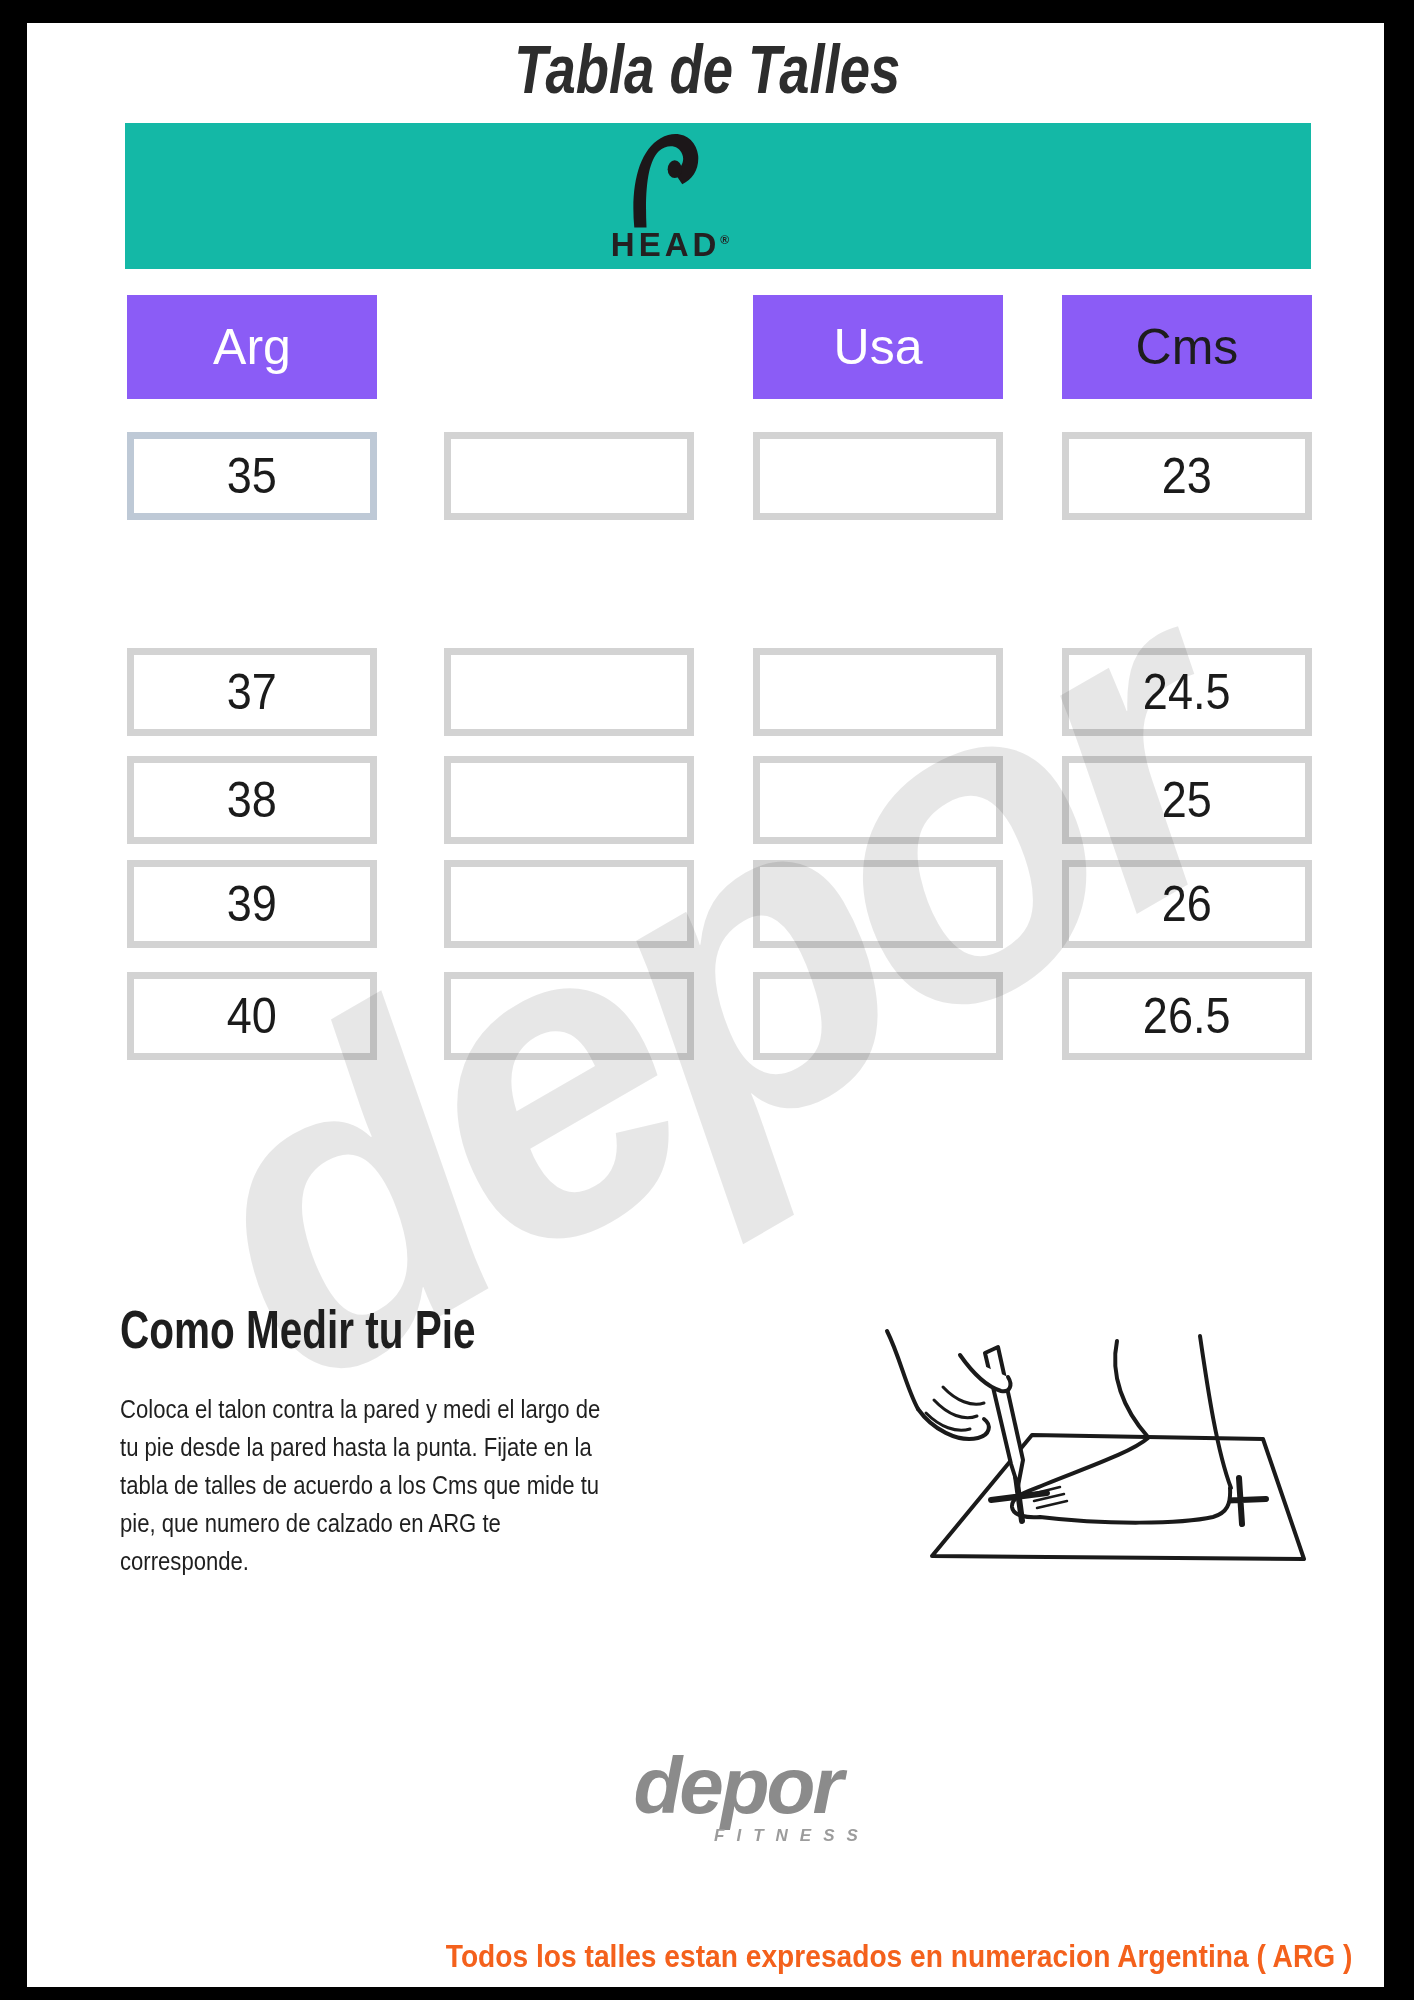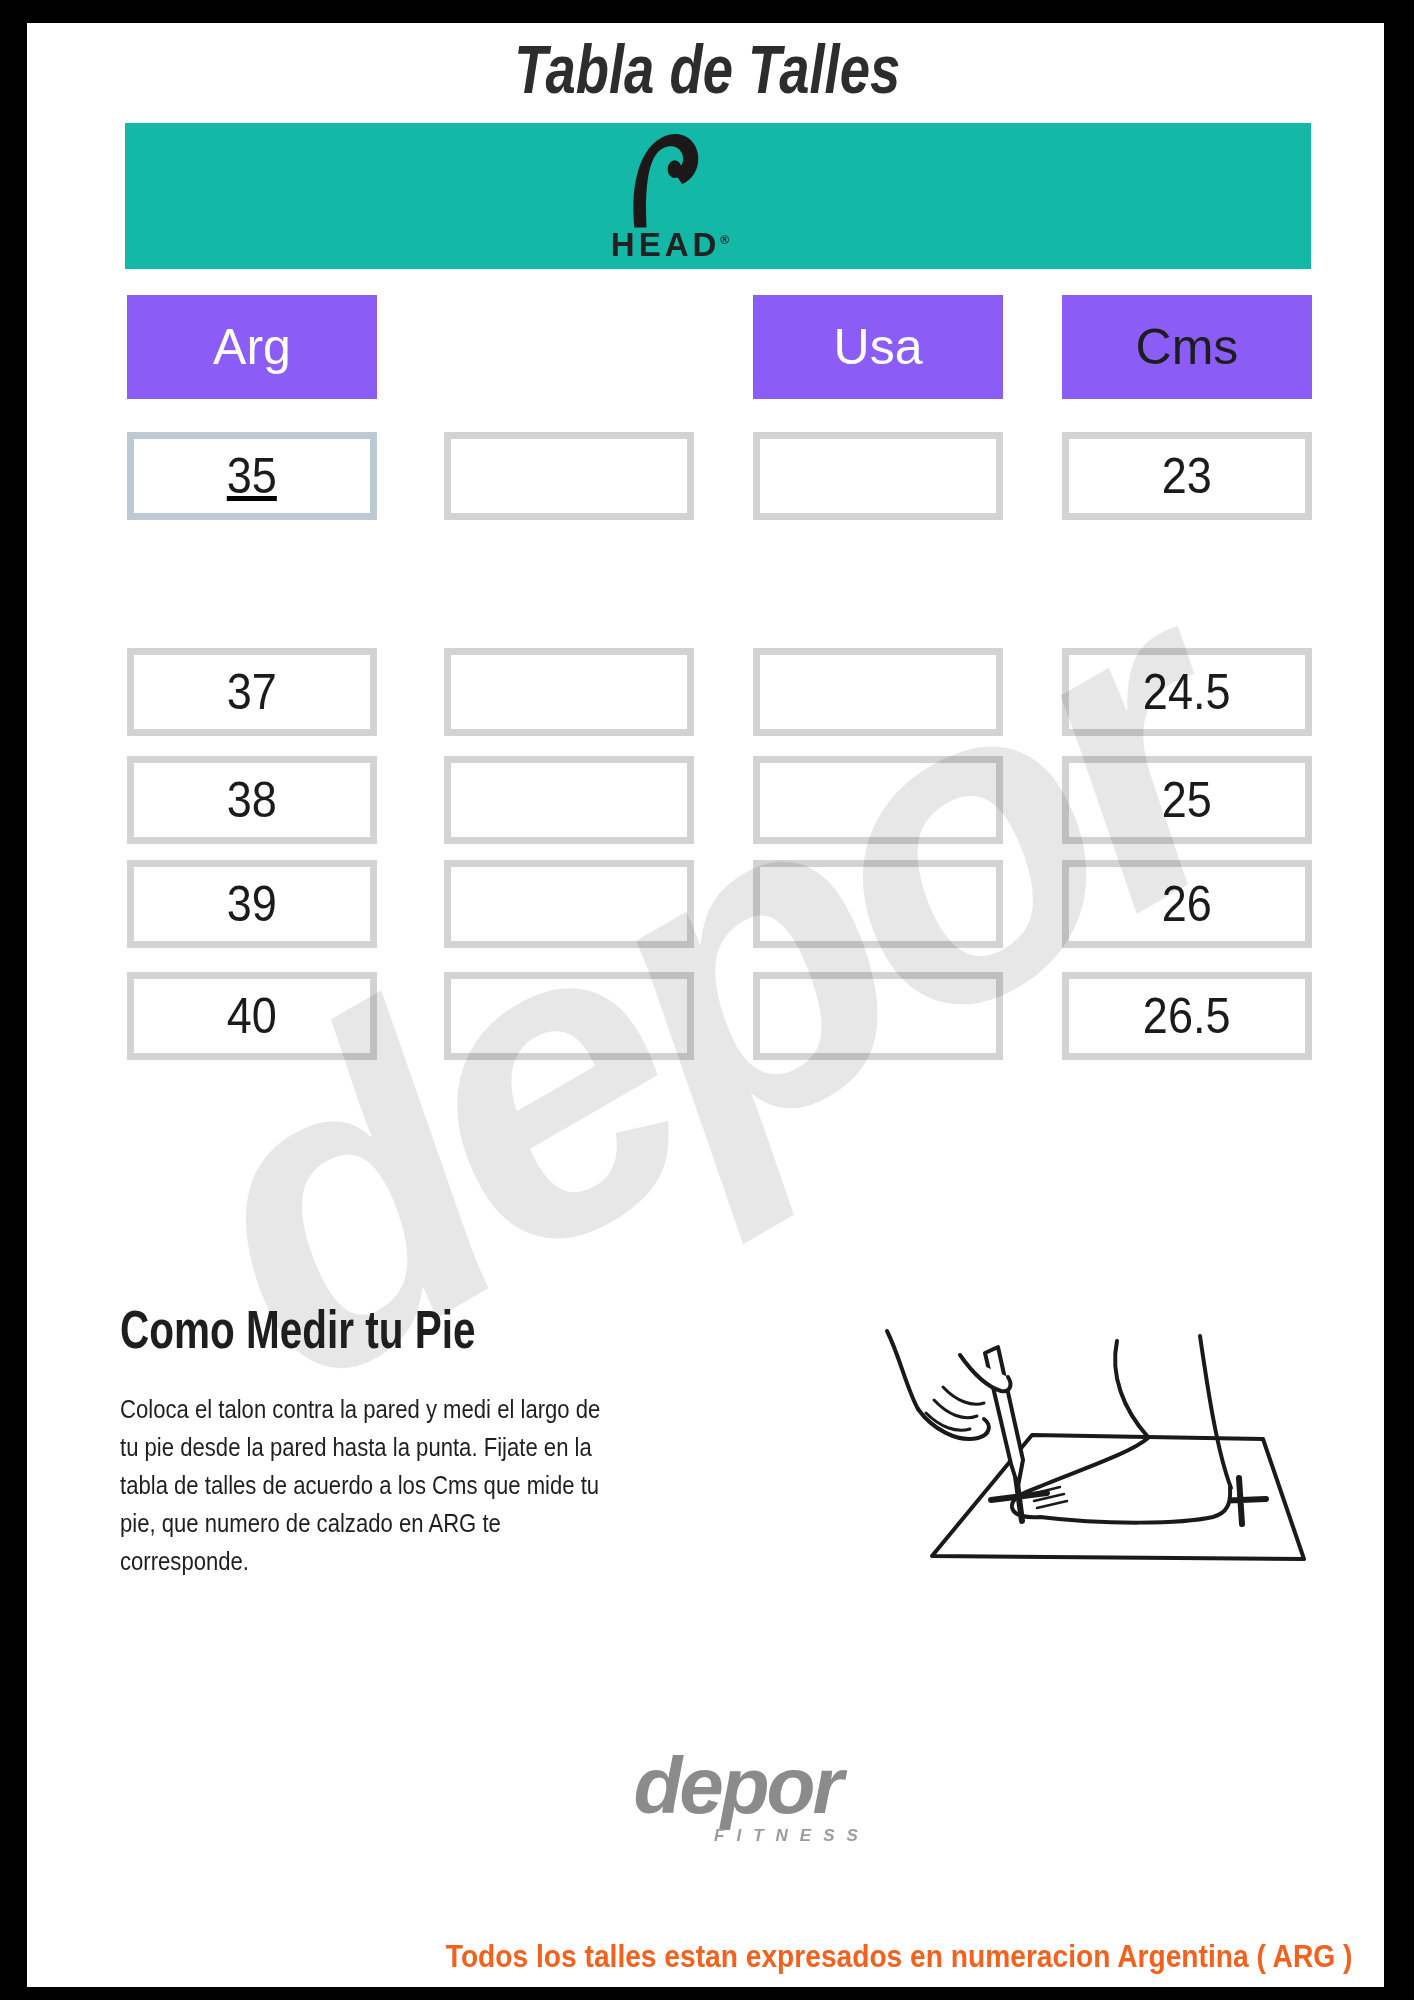--- a/index.html
+++ b/index.html
@@ -46,21 +46,21 @@
 
   .tbody{position:absolute;left:127px;top:432px;width:1186px;height:740px;z-index:1;}
   .trow{position:absolute;left:0;width:1186px;height:88px;}
   .r0{top:0;} .r1{top:108px;} .r2{top:216px;} .r3{top:324px;}
   .r4{top:428px;} .r5{top:540px;} .r6{top:648px;}
   .cell{
     position:absolute;top:0;width:250px;height:88px;box-sizing:border-box;
     border:7px solid #d3d3d3;background:transparent;
     display:flex;align-items:center;justify-content:center;
   }
-  .cell.hl{border-color:#bec9d6;text-decoration:underline;}
+  .cell.hl{border-color:#bec9d6;}
   .cell span{font-size:50px;color:#1b1b1b;transform:scaleX(0.9);}
 
   .watermark{
     position:absolute;left:-33px;top:660px;width:1480px;height:660px;z-index:3;
     display:flex;align-items:center;justify-content:center;
     transform:rotate(-30deg);pointer-events:none;
     font-size:430px;font-weight:bold;font-style:italic;letter-spacing:-18px;
     color:rgba(0,0,0,0.095);line-height:1;
   }
 

